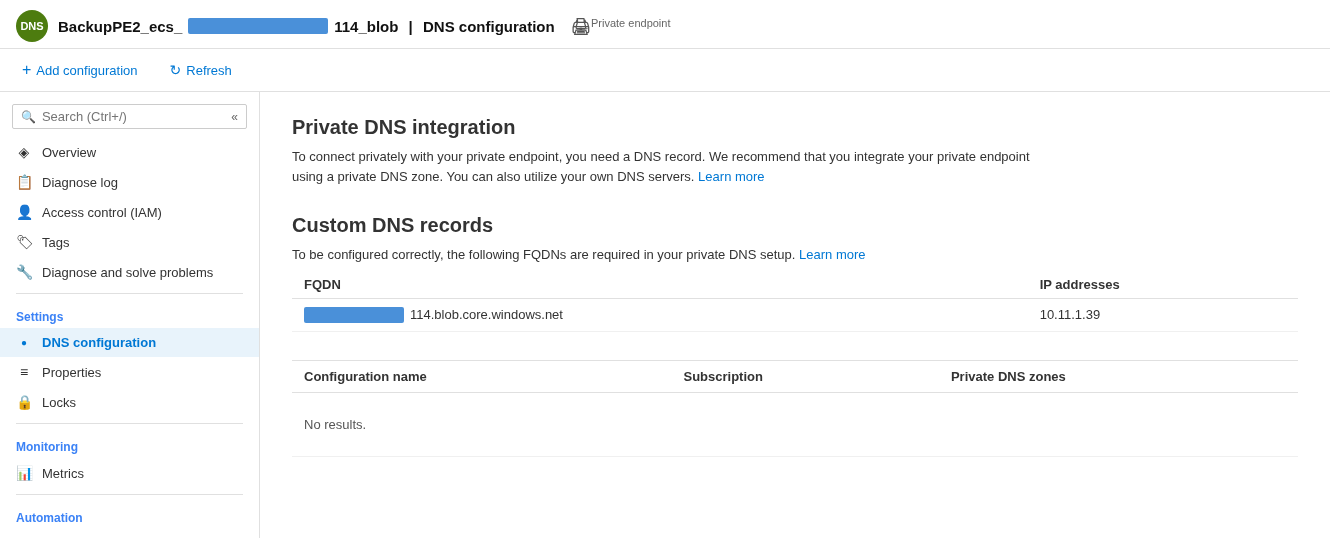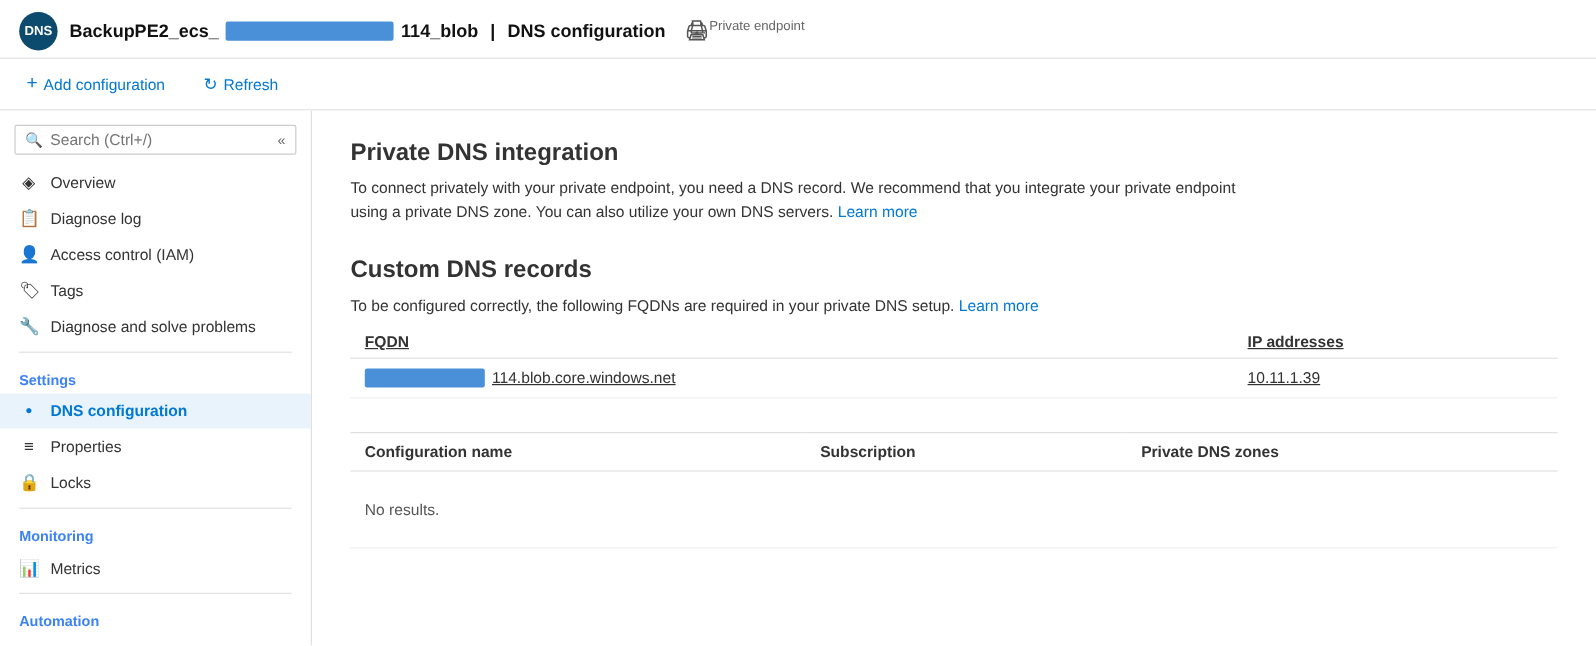--- a/index.html
+++ b/index.html
@@ -9,21 +9,21 @@
     .header {
       display: flex;
       align-items: center;
       padding: 10px 16px 6px 16px;
       border-bottom: 1px solid #e0e0e0;
       gap: 10px;
     }
     .header-avatar {
       width: 32px; height: 32px;
       border-radius: 50%;
-      background: #0c4a6e;
+      background: #4d7c0f;
       color: white;
       display: flex; align-items: center; justify-content: center;
       font-size: 11px; font-weight: bold;
       flex-shrink: 0;
     }
     .header-title-group { display: flex; flex-direction: row; }
     .header-title {
       font-size: 15px; font-weight: 600; color: #111;
       display: flex; align-items: center; gap: 6px;
     }
@@ -109,21 +109,21 @@
       background: #fff;
     }
 
     .section-title { font-size: 20px; font-weight: 700; margin-bottom: 8px; }
     .section-desc { font-size: 13px; color: #333; line-height: 1.5; margin-bottom: 6px; max-width: 740px; }
     .link { color: #0078d4; text-decoration: none; cursor: pointer; }
 
     .content-section { margin-bottom: 28px; }
 
     
-    .dns-table { width: 100%; border-collapse: collapse; margin-top: 4px; text-decoration: underline; }
+    .dns-table { width: 100%; border-collapse: collapse; margin-top: 4px; }
     .dns-table th {
       text-align: left; font-weight: 600; font-size: 13px;
       padding: 6px 12px; color: #333;
       border-bottom: 1px solid #e0e0e0;
     }
     .dns-table td {
       padding: 8px 12px; font-size: 13px;
       border-bottom: 1px solid #f0f0f0;
     }
     .fqdn-cell { display: flex; align-items: center; gap: 6px; }

